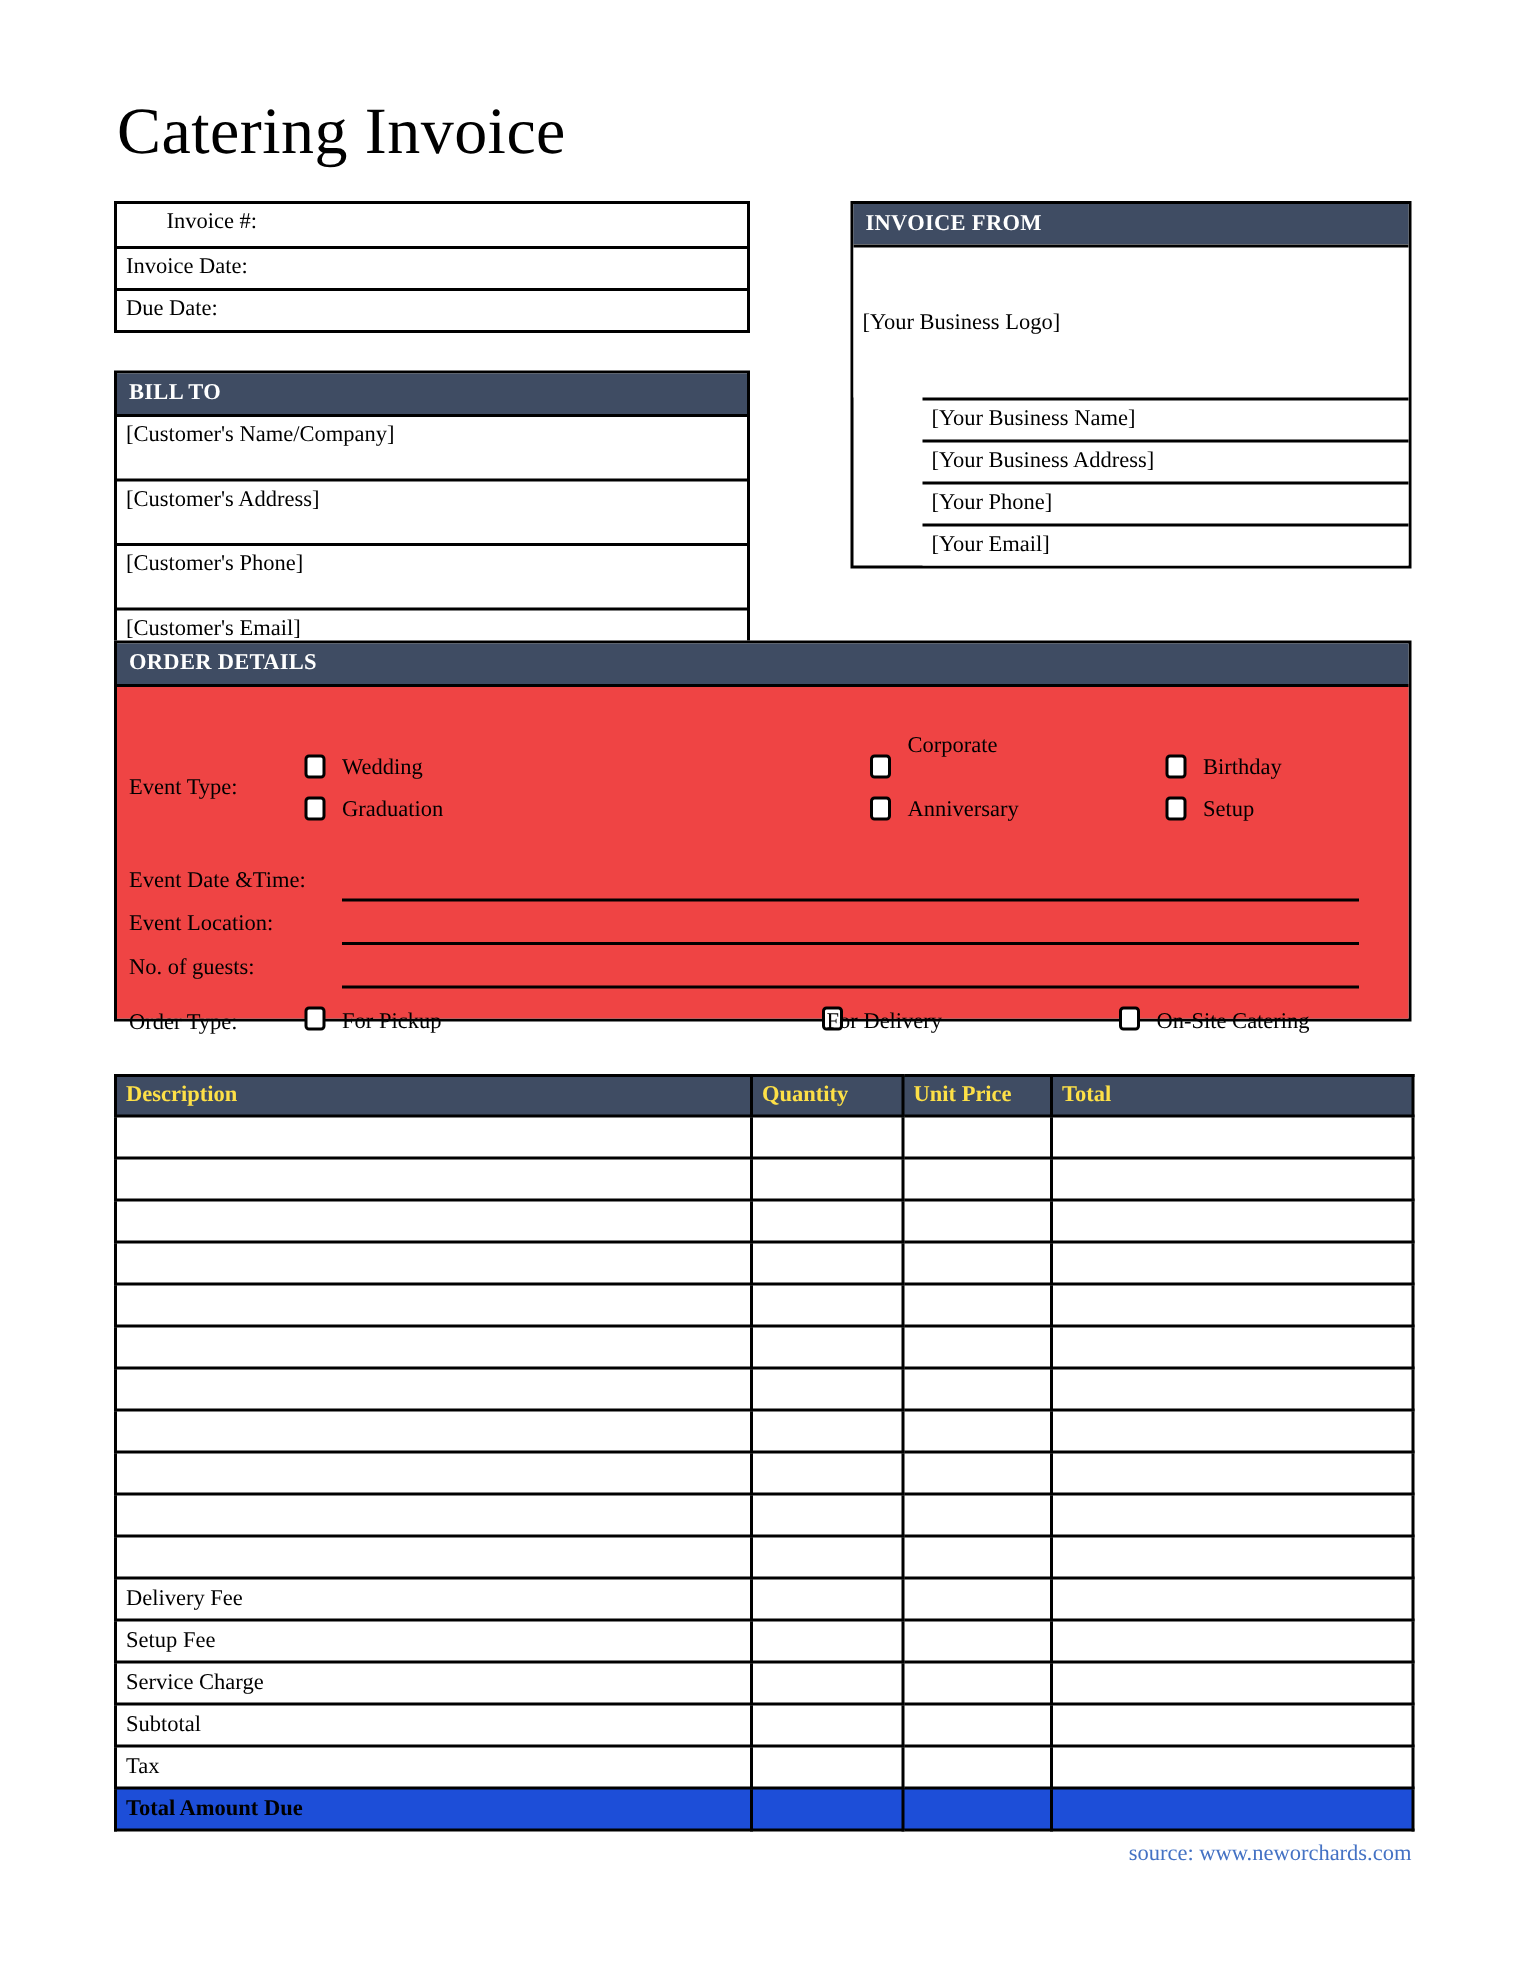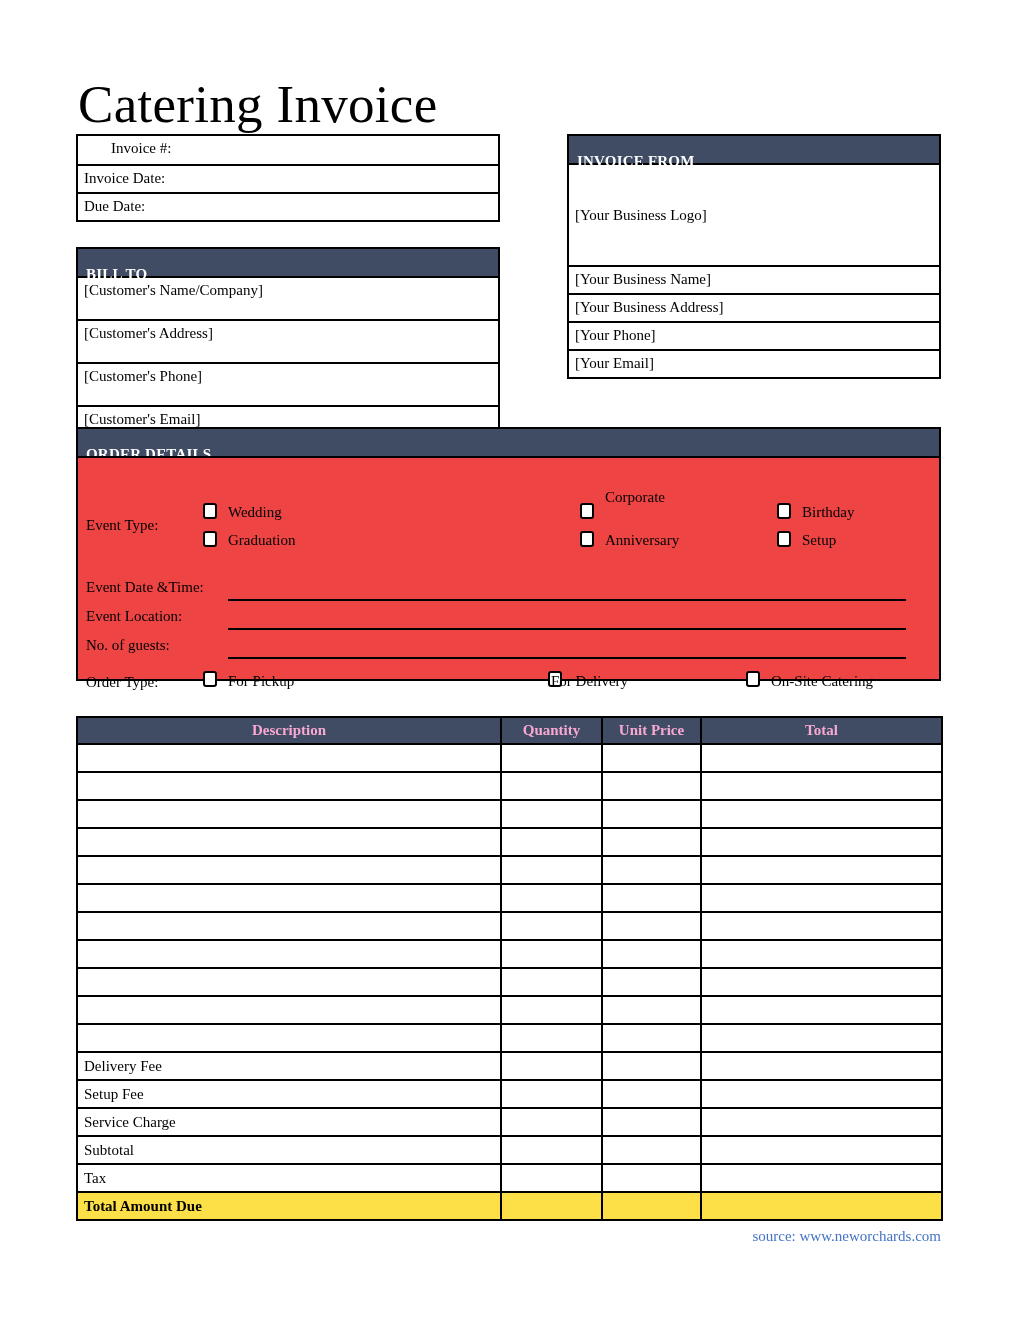--- a/index.html
+++ b/index.html
@@ -20,42 +20,42 @@
     left: 0; top: 0;
     width: 1020px;
     height: 1320px;
     background: #ffffff;
   }
 
   
   .title {
     position: absolute;
     left: 78px;
-    top: 78px;
-    font-size: 53px;
+    top: 62px;
+    font-size: 44px;
     line-height: 52px;
     font-weight: normal;
     letter-spacing: 0.3px;
     white-space: nowrap;
   }
 
   
   .box {
     position: absolute;
     box-sizing: border-box;
     border: 2px solid #000000;
     background: #ffffff;
   }
   .hdr-bar {
     background: #3f4c63;
     color: #ffffff;
     font-weight: bold;
     font-size: 15px;
     line-height: 26px;
-    padding: 12px 8px;
+    padding: 0 8px;
     box-sizing: border-box;
     letter-spacing: 0.2px;
   }
   .field-row {
     box-sizing: border-box;
     border-top: 2px solid #000000;
     font-size: 15px;
     line-height: 26px;
     padding: 0 6px;
     background: #ffffff;
@@ -91,21 +91,21 @@
   #invoice-from .logo-cell {
     box-sizing: border-box;
     border-top: 2px solid #000000;
     height: 102px;
     display: flex;
     align-items: center;
     font-size: 15px;
     padding: 0 6px;
     background: #ffffff;
   }
-  #invoice-from .field-row { height: 28px; line-height: 25px; }
+  #invoice-from .field-row { height: 28px; line-height: 25px; margin-left: 46px; }
 
   
   #order-details {
     left: 76px;
     top: 427px;
     width: 865px;
     height: 254px;
   }
   #order-details .hdr-bar { height: 27px; line-height: 26px; }
   .od-body {
@@ -158,29 +158,29 @@
   #items-table th, #items-table td {
     border: 2px solid #000000;
     font-size: 15px;
     padding: 0 6px;
     height: 28px;
     box-sizing: border-box;
     background: #ffffff;
   }
   #items-table th {
     background: #3f4c63;
-    color: #f9a8d4;
+    color: #fde047;
     font-weight: bold;
-    text-align: center;
+    text-align: left;
     height: 27px;
   }
   #items-table td { text-align: left; }
   #items-table tr.empty td { height: 28px; }
   #items-table tr.total-row td {
-    background: #fde047;
+    background: #1d4ed8;
     font-weight: bold;
   }
 
   
   #source-note {
     position: absolute;
     left: 0;
     top: 1228px;
     width: 941px;
     text-align: right;

